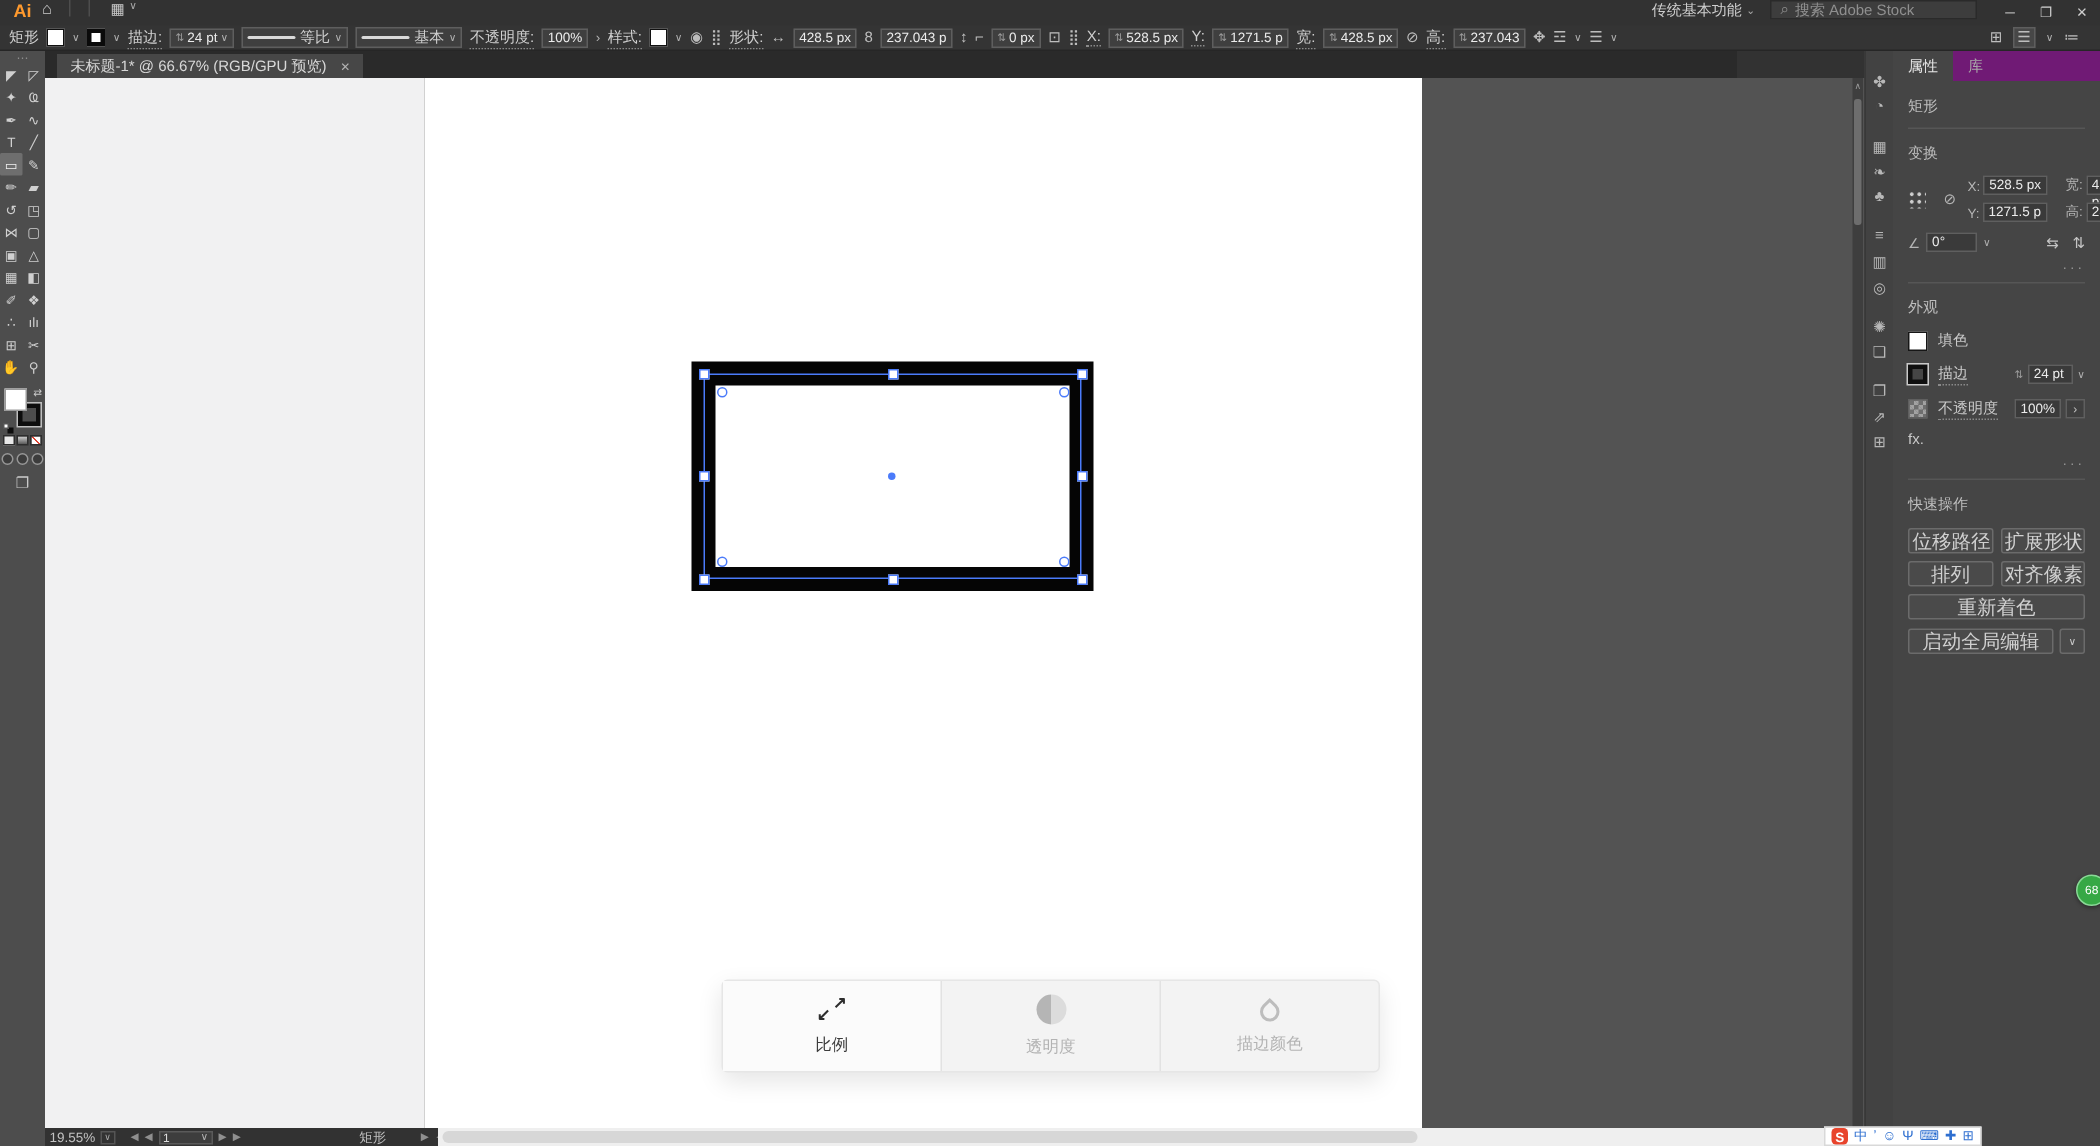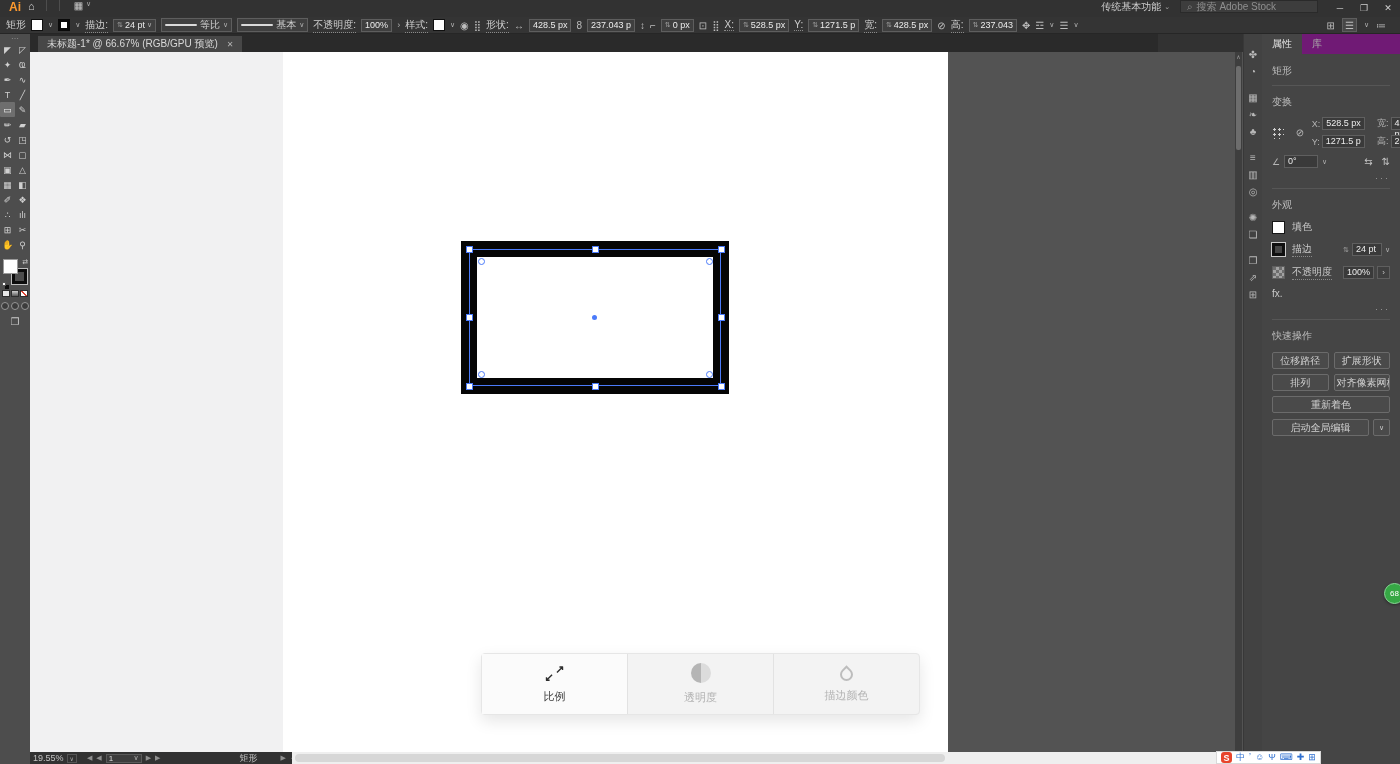--- a/index.html
+++ b/index.html
@@ -114,21 +114,21 @@
   .flipgrp{margin-left:auto;display:flex;gap:9px;color:#c5c5c5;font-size:10px}
   .p-more{text-align:right;color:#9a9a9a;letter-spacing:2px;margin:5px 0 0;font-size:9px}
   .p-div{border-top:1px solid #565656;margin-top:5px}
   .a-row{display:flex;align-items:center;gap:7px;margin-top:8px}
   .a-sw-fill{width:13px;height:13px;background:#fff;border:1px solid #161616}
   .a-sw-stroke{width:13px;height:13px;border:3px solid #0f0f0f;background:#454545;outline:1px solid #c9c9c9;outline-offset:0}
   .a-check{width:13px;height:13px;border:1px solid #5f5f5f;background-color:#6e6e6e;background-image:linear-gradient(45deg,#a2a2a2 25%,transparent 25%,transparent 75%,#a2a2a2 75%),linear-gradient(45deg,#a2a2a2 25%,transparent 25%,transparent 75%,#a2a2a2 75%);background-size:6px 6px;background-position:0 0,3px 3px}
   .a-right{margin-left:auto;display:flex;align-items:center;gap:3px}
   .popbox{width:13px;height:13px;border:1px solid #5f5f5f;background:#3f3f3f;display:flex;align-items:center;justify-content:center;font-size:8px;color:#c5c5c5}
   .qa-grid{display:grid;grid-template-columns:1fr 1fr;gap:5px;margin-top:9px}
-  .qa-btn{height:17px;line-height:15px;text-align:center;border:1px solid #6b6b6b;border-radius:2px;background:#4a4a4a;color:#d0d0d0;font-size:10px;padding:0 2px;white-space:nowrap;overflow:hidden}
+  .qa-btn{height:17px;line-height:15px;text-align:center;border:1px solid #6b6b6b;border-radius:2px;background:#4a4a4a;color:#d0d0d0;font-size:13px;padding:0 2px;white-space:nowrap;overflow:hidden}
   .qa-grid .qa-btn:nth-child(5){grid-column:1/3}
   .qa-global{display:flex;gap:4px;margin-top:6px}
   .qa-global .qa-btn{flex:1}
   .qa-dd{width:17px;height:17px;border:1px solid #6b6b6b;border-radius:2px;display:flex;align-items:center;justify-content:center;font-size:7px;color:#c9c9c9;background:#4a4a4a}
 
   
   #statusbar{left:30px;top:752px;width:1213px;height:12px;background:#323232;display:flex;align-items:center;font-size:9px;color:#c3c3c3;gap:5px;padding-left:3px;position:absolute}
   .sb-box{display:flex;align-items:center;gap:3px}
   .sb-chevbox{border:1px solid #555;height:9px;display:flex;align-items:center;padding:0 2px;font-size:6px;color:#aaa}
   .sb-nav{display:flex;gap:4px;color:#8f8f8f;font-size:7px;margin-left:5px;align-items:center}

